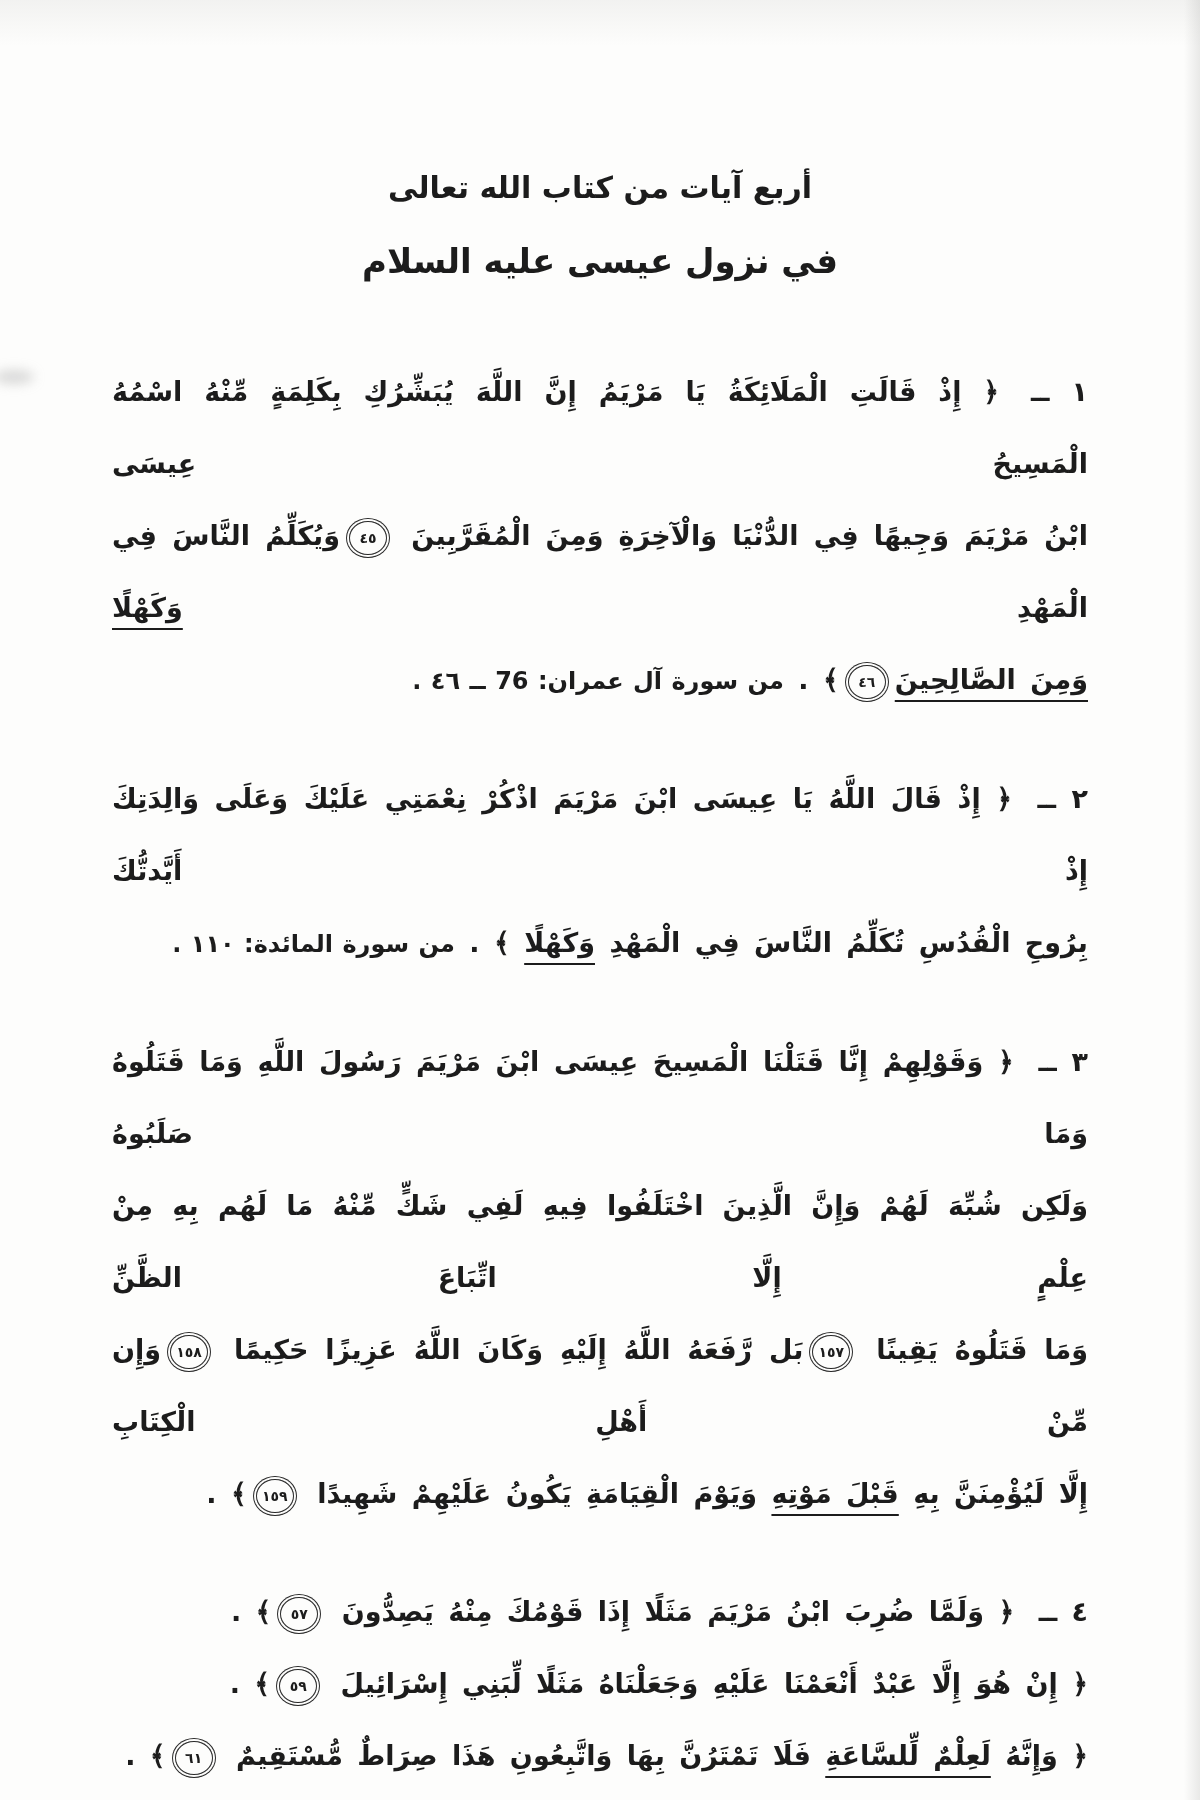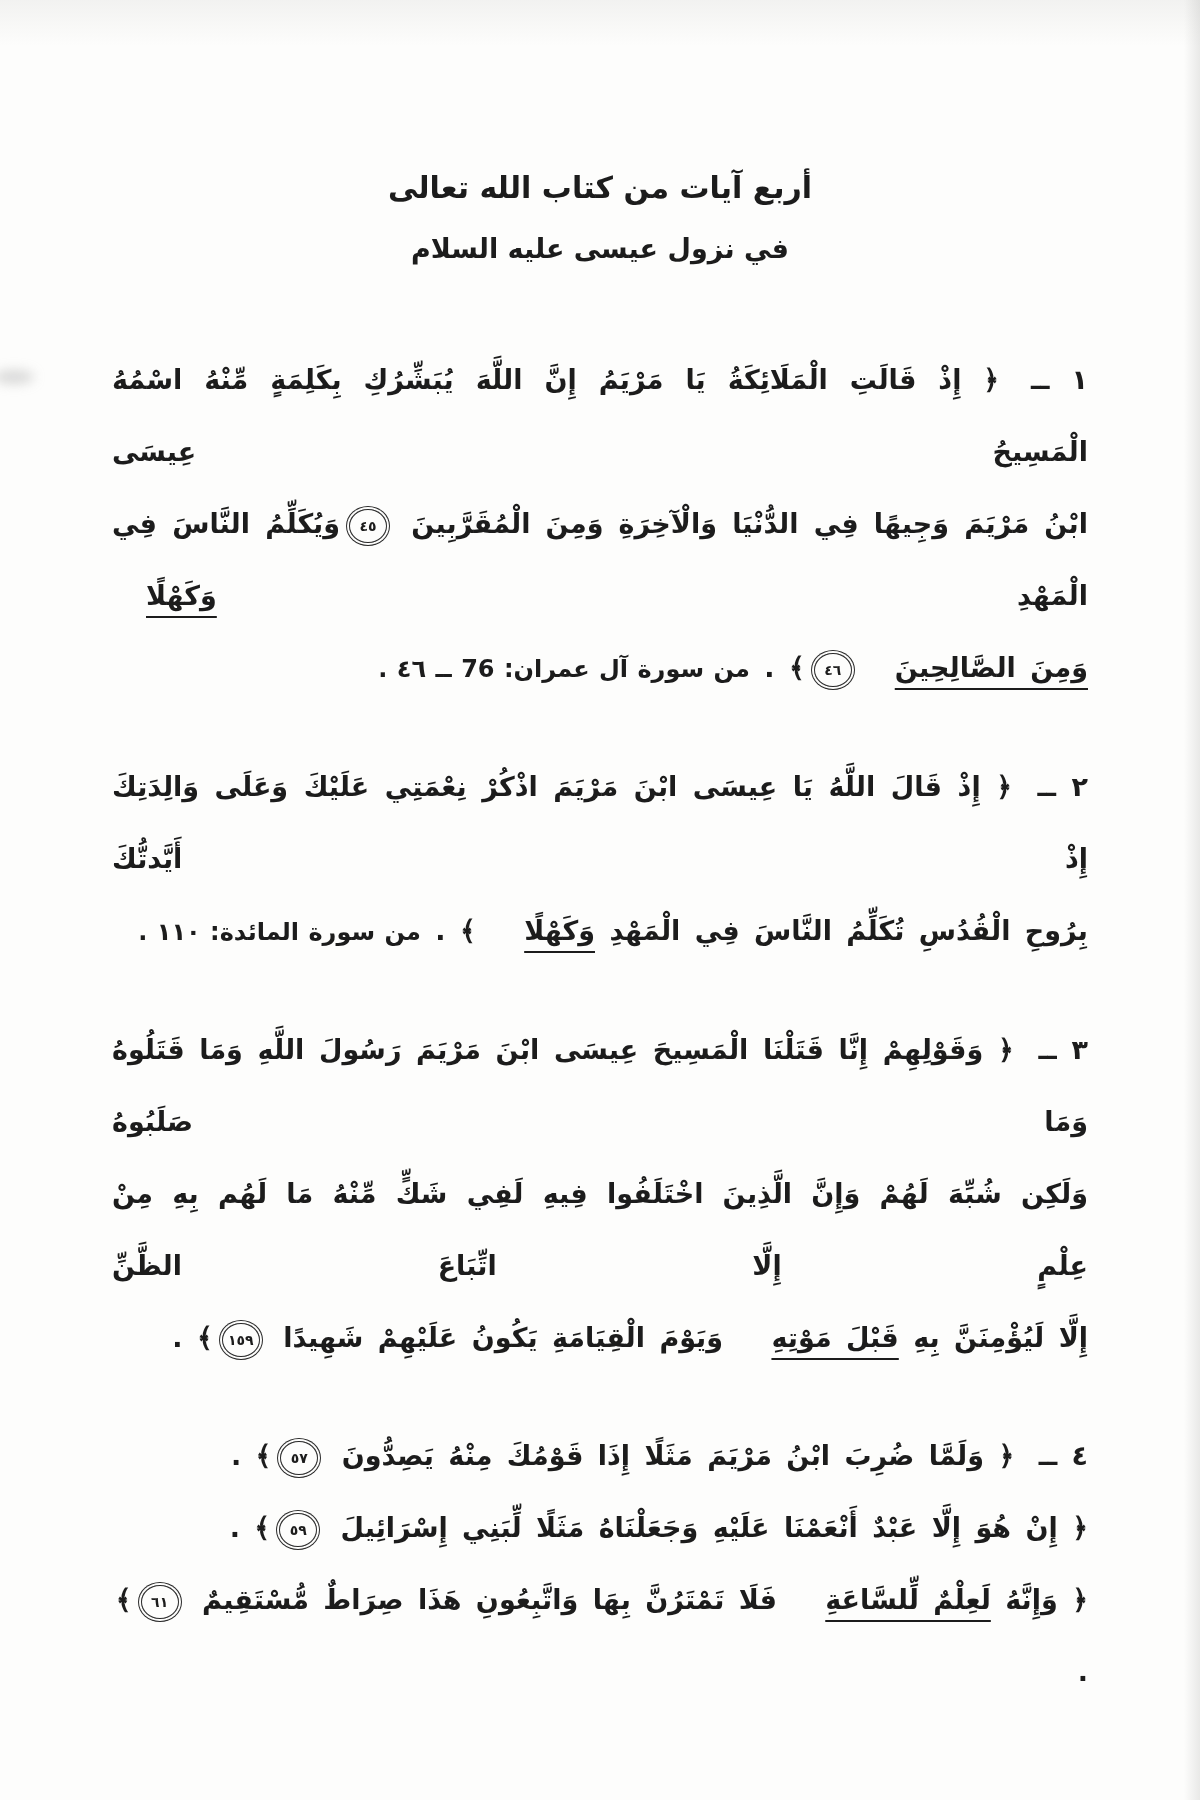--- a/index.html
+++ b/index.html
@@ -34,40 +34,39 @@
     direction: rtl;
   }
   .doc-title {
     text-align: center;
     font-size: 30px; font-weight: 700;
     line-height: 40px;
     letter-spacing: 0.5px;
   }
   .doc-subtitle {
     text-align: center;
-    font-size: 27px; font-weight: 700;
+    font-size: 34px; font-weight: 700;
     line-height: 34px;
-    margin-top: 24px;
+    margin-top: 36px;
   }
   #verses { margin-top: 78px; }
   .verse-block + .verse-block { margin-top: 46px; }
   .q-line {
     font-size: 27px; font-weight: 700;
     line-height: 72px;
     word-spacing: 5px;
     text-align: right;
     white-space: normal;
   }
   .q-line.fill { text-align: justify; text-align-last: justify; }
   .verse-num { margin-left: 10px; }
   .q-underline {
     text-decoration: underline;
     text-decoration-thickness: 2px;
     text-underline-offset: 11px;
-    margin-left: 34px;
   }
   .ayah-badge {
     display: inline-flex; align-items: center; justify-content: center;
     min-width: 30px; height: 32px; padding: 0 3px;
     border: 1px solid #2b2b2b; border-radius: 50%;
     box-shadow: 0 0 0 2px #fdfdfc, 0 0 0 3px #2b2b2b;
     font-size: 14px; font-weight: 700;
     vertical-align: middle;
     margin: 5px 9px;
   }
@@ -98,20 +97,21 @@
         <div class="q-line fill"><span class="q-text">ابْنُ مَرْيَمَ وَجِيهًا فِي الدُّنْيَا وَالْآخِرَةِ وَمِنَ الْمُقَرَّبِينَ</span> <span class="ayah-badge">٤٥</span><span class="q-text">وَيُكَلِّمُ النَّاسَ فِي الْمَهْدِ </span> <span class="q-underline">وَكَهْلًا</span></div>
         <div class="q-line"><span class="q-underline">وَمِنَ الصَّالِحِينَ</span><span class="ayah-badge">٤٦</span><span class="q-text">﴾ . </span> <span class="cite-inline">من سورة آل عمران: 76 ــ ٤٦ .</span></div>
       </div>
       <div class="verse-block">
         <div class="q-line fill"><span class="verse-num">٢ ــ </span><span class="q-text">﴿ إِذْ قَالَ اللَّهُ يَا عِيسَى ابْنَ مَرْيَمَ اذْكُرْ نِعْمَتِي عَلَيْكَ وَعَلَى وَالِدَتِكَ إِذْ أَيَّدتُّكَ</span></div>
         <div class="q-line"><span class="q-text">بِرُوحِ الْقُدُسِ تُكَلِّمُ النَّاسَ فِي الْمَهْدِ </span> <span class="q-underline">وَكَهْلًا</span><span class="q-text"> ﴾ . </span> <span class="cite-inline">من سورة المائدة: ١١٠ .</span></div>
       </div>
       <div class="verse-block">
         <div class="q-line fill"><span class="verse-num">٣ ــ </span><span class="q-text">﴿ وَقَوْلِهِمْ إِنَّا قَتَلْنَا الْمَسِيحَ عِيسَى ابْنَ مَرْيَمَ رَسُولَ اللَّهِ وَمَا قَتَلُوهُ وَمَا صَلَبُوهُ</span></div>
         <div class="q-line fill"><span class="q-text">وَلَكِن شُبِّهَ لَهُمْ وَإِنَّ الَّذِينَ اخْتَلَفُوا فِيهِ لَفِي شَكٍّ مِّنْهُ مَا لَهُم بِهِ مِنْ عِلْمٍ إِلَّا اتِّبَاعَ الظَّنِّ</span></div>
+        <div class="q-line fill"><span class="q-text">وَمَا قَتَلُوهُ يَقِينًا</span> <span class="ayah-badge">١٥٧</span><span class="q-text">بَل رَّفَعَهُ اللَّهُ إِلَيْهِ وَكَانَ اللَّهُ عَزِيزًا حَكِيمًا</span> <span class="ayah-badge">١٥٨</span><span class="q-text">وَإِن مِّنْ أَهْلِ الْكِتَابِ</span></div>
         <div class="q-line"><span class="q-text">إِلَّا لَيُؤْمِنَنَّ بِهِ </span> <span class="q-underline">قَبْلَ مَوْتِهِ</span><span class="q-text"> وَيَوْمَ الْقِيَامَةِ يَكُونُ عَلَيْهِمْ شَهِيدًا</span> <span class="ayah-badge">١٥٩</span><span class="q-text">﴾ .</span></div>
       </div>
       <div class="verse-block">
         <div class="q-line"><span class="verse-num">٤ ــ </span><span class="q-text">﴿ وَلَمَّا ضُرِبَ ابْنُ مَرْيَمَ مَثَلًا إِذَا قَوْمُكَ مِنْهُ يَصِدُّونَ</span> <span class="ayah-badge">٥٧</span><span class="q-text">﴾ .</span></div>
         <div class="q-line"><span class="q-text">﴿ إِنْ هُوَ إِلَّا عَبْدٌ أَنْعَمْنَا عَلَيْهِ وَجَعَلْنَاهُ مَثَلًا لِّبَنِي إِسْرَائِيلَ</span> <span class="ayah-badge">٥٩</span><span class="q-text">﴾ .</span></div>
         <div class="q-line"><span class="q-text">﴿ وَإِنَّهُ </span> <span class="q-underline">لَعِلْمٌ لِّلسَّاعَةِ</span><span class="q-text"> فَلَا تَمْتَرُنَّ بِهَا وَاتَّبِعُونِ هَذَا صِرَاطٌ مُّسْتَقِيمٌ</span> <span class="ayah-badge">٦١</span><span class="q-text">﴾ .</span></div>
       </div>
     </div>
 
 </div>

